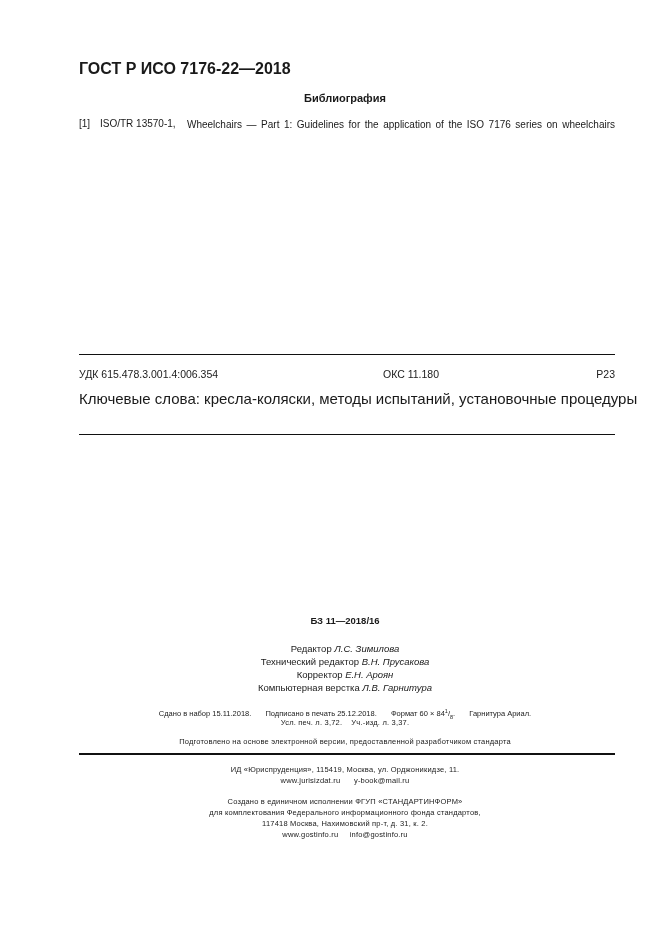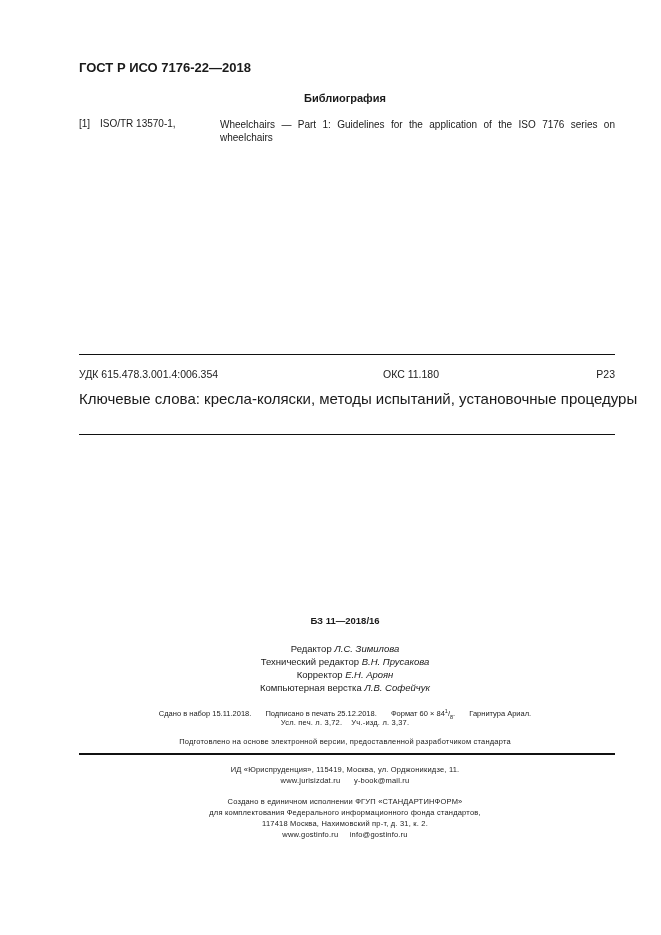--- a/index.html
+++ b/index.html
@@ -1,25 +1,25 @@
 <!DOCTYPE html>
 <html><head>
 <meta charset="utf-8">
 <style>
   html, body { margin: 0; padding: 0; background: #ffffff; }
   body { width: 661px; height: 935px; position: relative; overflow: hidden;
          font-family: "Liberation Sans", sans-serif; color: #1a1a1a; }
   .abs { position: absolute; white-space: nowrap; }
-  .hdr { left: 79px; top: 60px; font-size: 13px; font-weight: bold; }
+  .hdr { left: 79px; top: 60px; font-size: 16px; font-weight: bold; }
   .biblio-title { left: 0; width: 690px; text-align: center; top: 92px; font-size: 11px; font-weight: bold; }
   .ref-num { left: 79px; top: 118px; font-size: 10px; }
   .ref-code { left: 100px; top: 118px; font-size: 10px; }
   .ref-text { left: 187px; top: 118px; width: 428px; font-size: 10px; line-height: 13px;
               text-align: justify; white-space: normal; }
-  .ref-text span { display: block; margin-left: 33px; }
+  .ref-text span { display: block; }
   .ref-text .j { text-align: justify; text-align-last: justify; }
   .rule { position: absolute; left: 79px; width: 536px; height: 1px; background: #111; }
   .rule.thick { height: 1.5px; }
   .udk { left: 79px; top: 368px; font-size: 10.5px; }
   .oks { left: 383px; top: 368px; font-size: 10.5px; }
   .code { right: 46px; top: 368px; font-size: 10.5px; }
   .kw { left: 79px; top: 390px; font-size: 15px; }
   .center { left: 0; width: 690px; text-align: center; }
   .bz { top: 615px; font-size: 9.5px; font-weight: bold; }
   .ed { font-size: 9.5px; }
@@ -60,21 +60,21 @@
 <div class="abs center ed" style="top:656px;">
   <span>Технический редактор</span>
   <i>В.Н. Прусакова</i>
 </div>
 <div class="abs center ed" style="top:669px;">
   <span>Корректор</span>
   <i>Е.Н. Ароян</i>
 </div>
 <div class="abs center ed" style="top:682px;">
   <span>Компьютерная верстка</span>
-  <i>Л.В. Софейчук</i>
+  <i>Л.В. Гарнитура</i>
 </div>
 
 <div class="abs center imprint">
   <span>Сдано в набор 15.11.2018.</span>
   <span>Подписано в печать 25.12.2018.</span>
   <span><span style="margin:0">Формат 60 × 84</span><sup style="margin:0">1</sup>/<sub>8</sub>.</span>
   <span>Гарнитура Ариал.</span>
 </div>
 <div class="abs center small" style="top:718px;">
   <span>Усл. печ. л. 3,72.</span>&nbsp;&nbsp;&nbsp;

